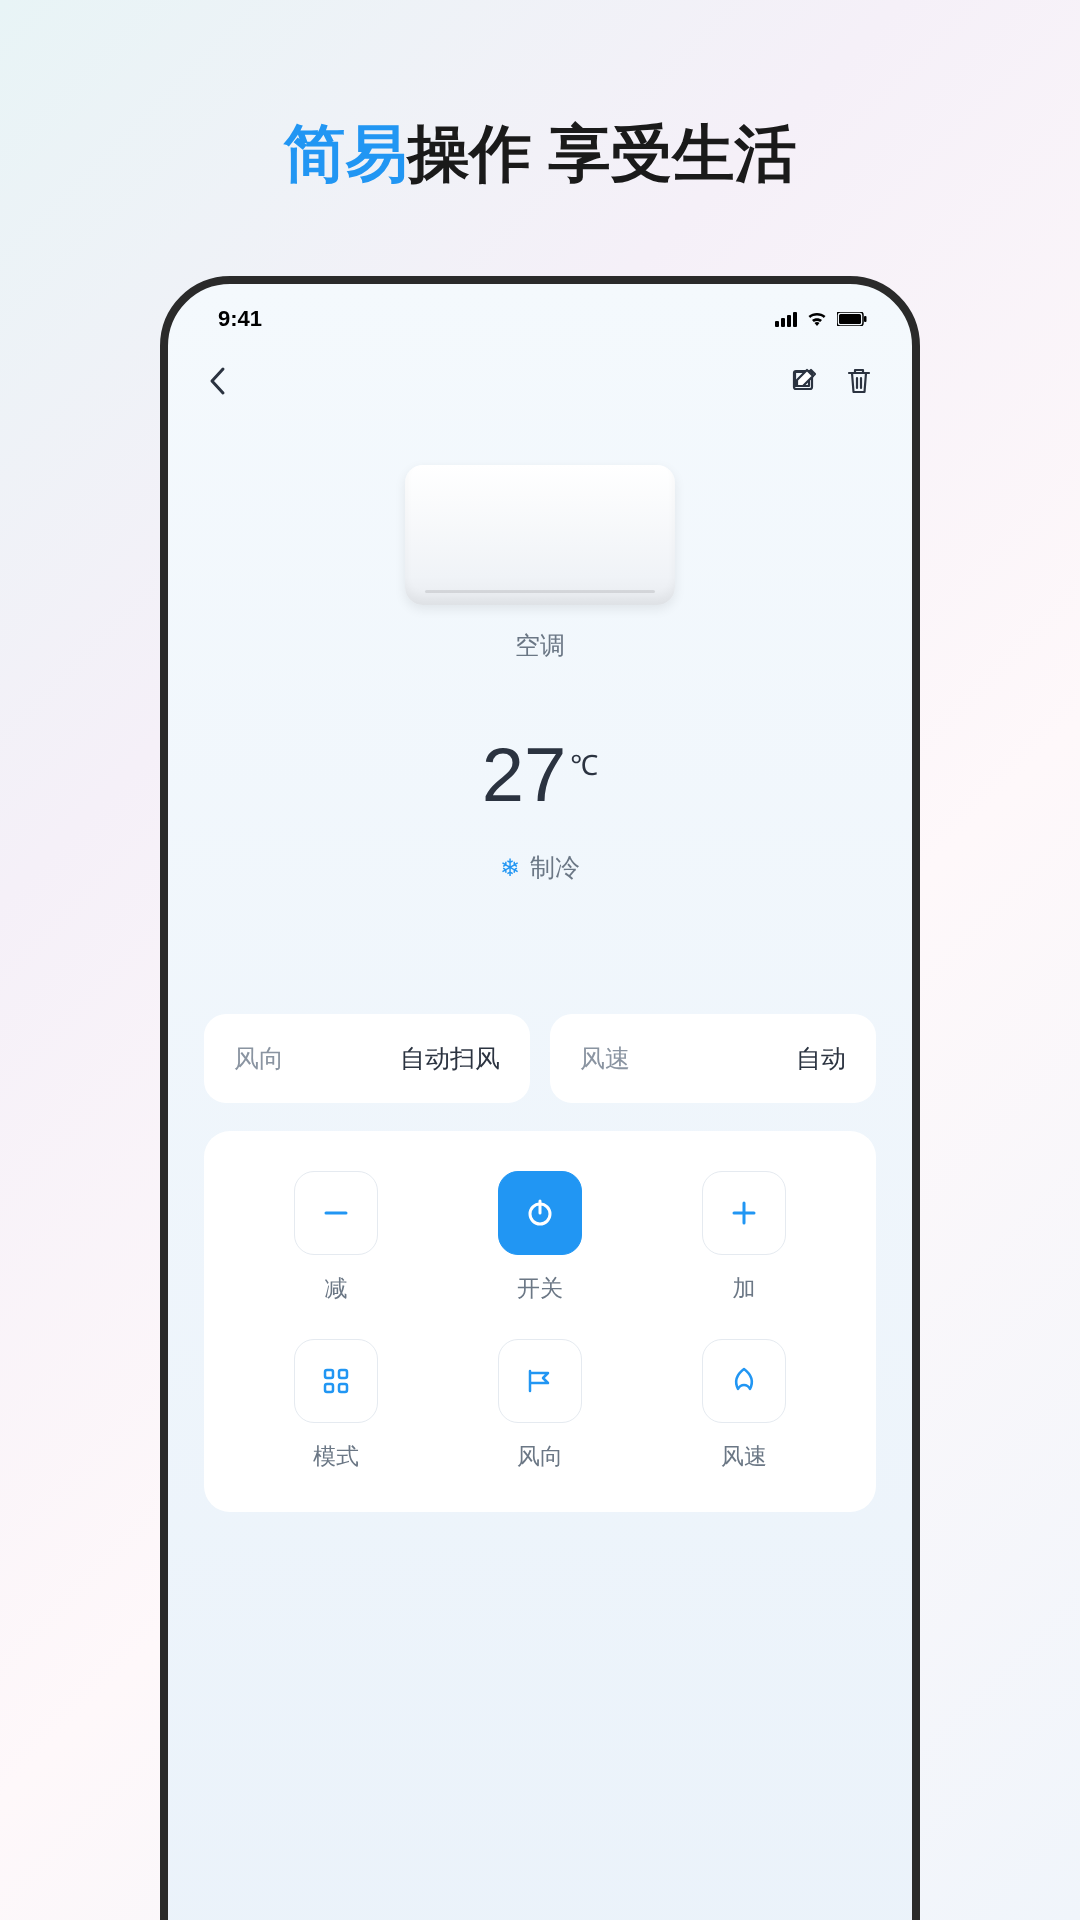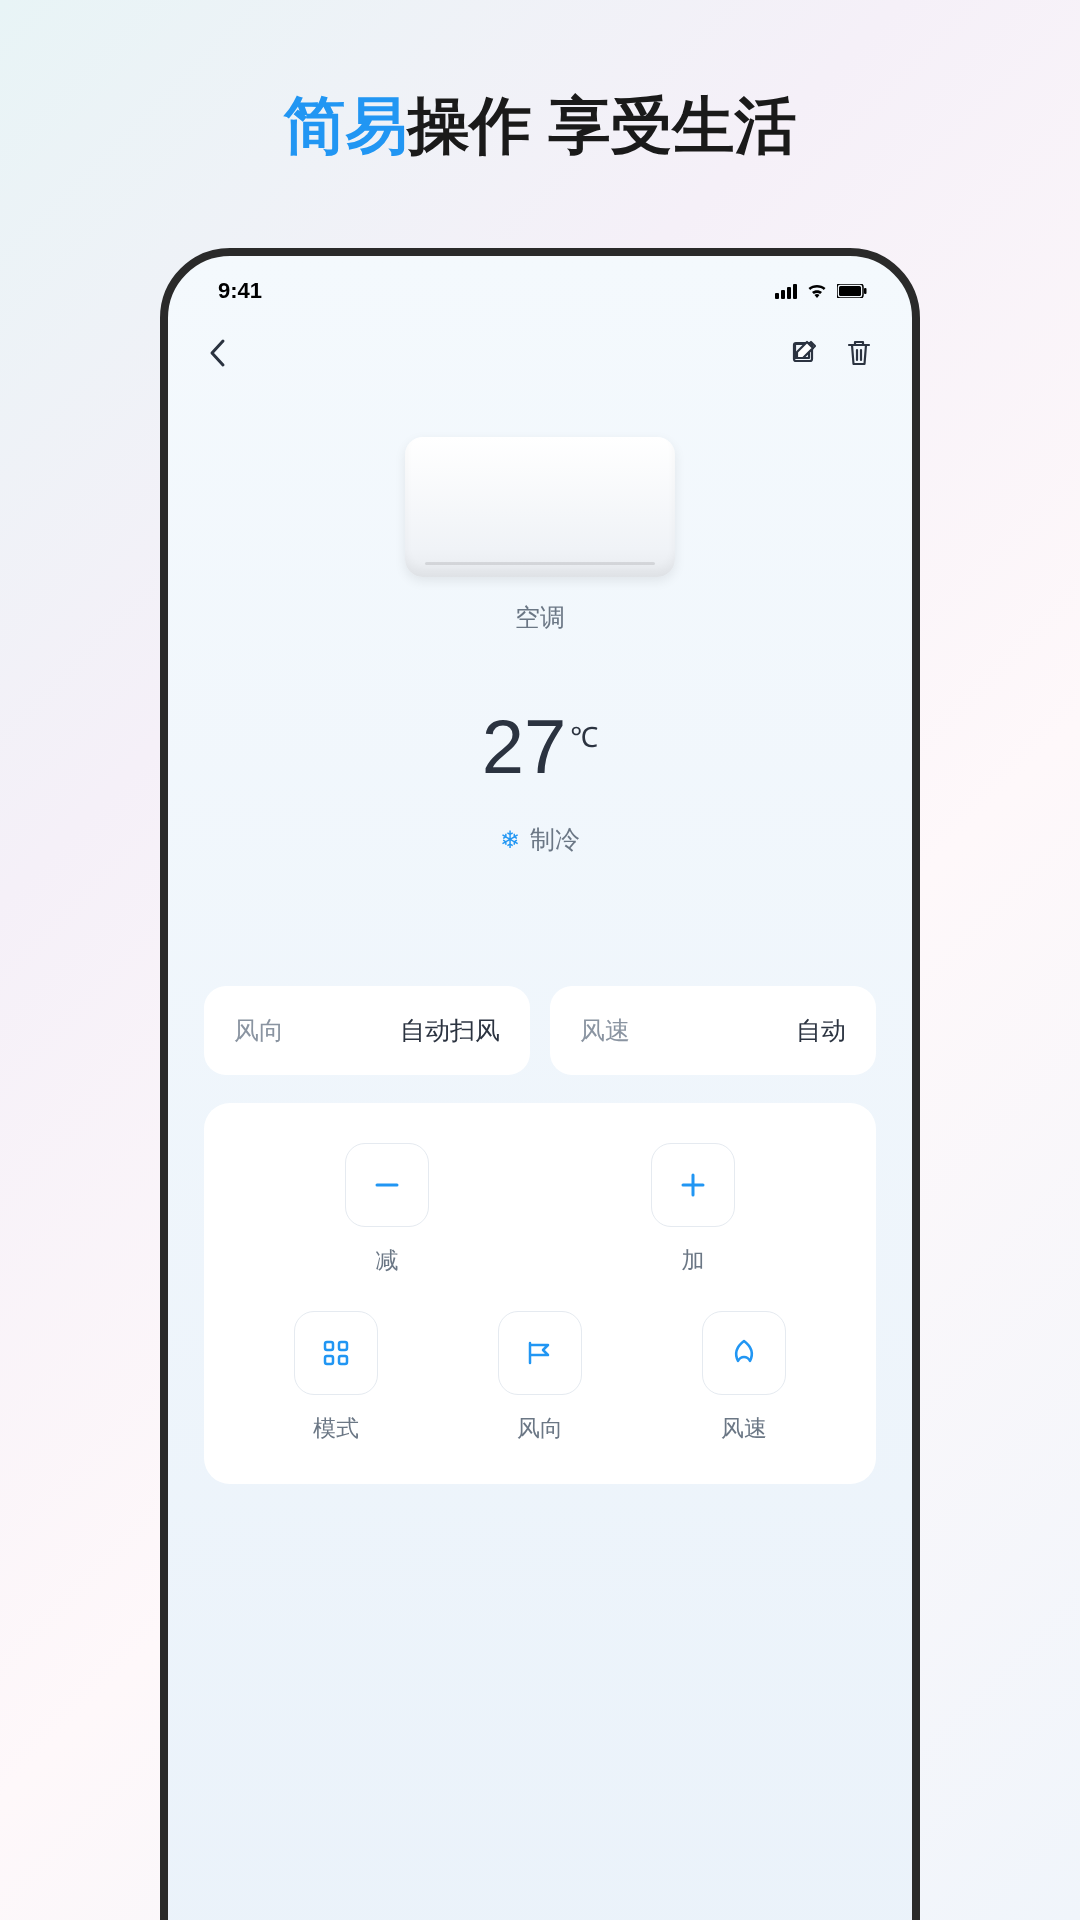--- a/index.html
+++ b/index.html
@@ -9,21 +9,21 @@
     }
     body {
       width: 1080px;
       height: 1920px;
       background: linear-gradient(135deg, #e8f4f6 0%, #f5f0f8 30%, #fef8fa 60%, #f0f5fb 100%);
       font-family: -apple-system, BlinkMacSystemFont, "PingFang SC", "Helvetica Neue", sans-serif;
       overflow: hidden;
     }
     .page-title {
       text-align: center;
-      padding-top: 84px;
+      padding-top: 112px;
       font-size: 62px;
       font-weight: 600;
       color: #1a1a1a;
     }
     .page-title .accent {
       color: #2196f3;
     }
     .phone-frame {
       width: 760px;
       height: 1773px;
@@ -279,20 +279,29 @@
     <div class="control-row">
       <div class="control-item">
         <div class="control-btn">
           <svg viewBox="0 0 36 36">
               <line x1="8" y1="18" x2="28" y2="18" stroke="#2196f3" stroke-width="3" stroke-linecap="round"></line>
             </svg>
         </div>
         <span class="control-label">减</span>
       </div>
       <div class="control-item">
+        <div class="control-btn primary">
+          <svg viewBox="0 0 36 36">
+              <circle cx="18" cy="19" r="10" stroke="#fff" stroke-width="3" fill="none"></circle>
+              <line x1="18" y1="6" x2="18" y2="18" stroke="#fff" stroke-width="3" stroke-linecap="round"></line>
+            </svg>
+        </div>
+        <span class="control-label">开关</span>
+      </div>
+      <div class="control-item">
         <div class="control-btn">
           <svg viewBox="0 0 36 36">
               <line x1="8" y1="18" x2="28" y2="18" stroke="#2196f3" stroke-width="3" stroke-linecap="round"></line>
               <line x1="18" y1="8" x2="18" y2="28" stroke="#2196f3" stroke-width="3" stroke-linecap="round"></line>
             </svg>
         </div>
         <span class="control-label">加</span>
       </div>
     </div>
     <div class="control-row">

